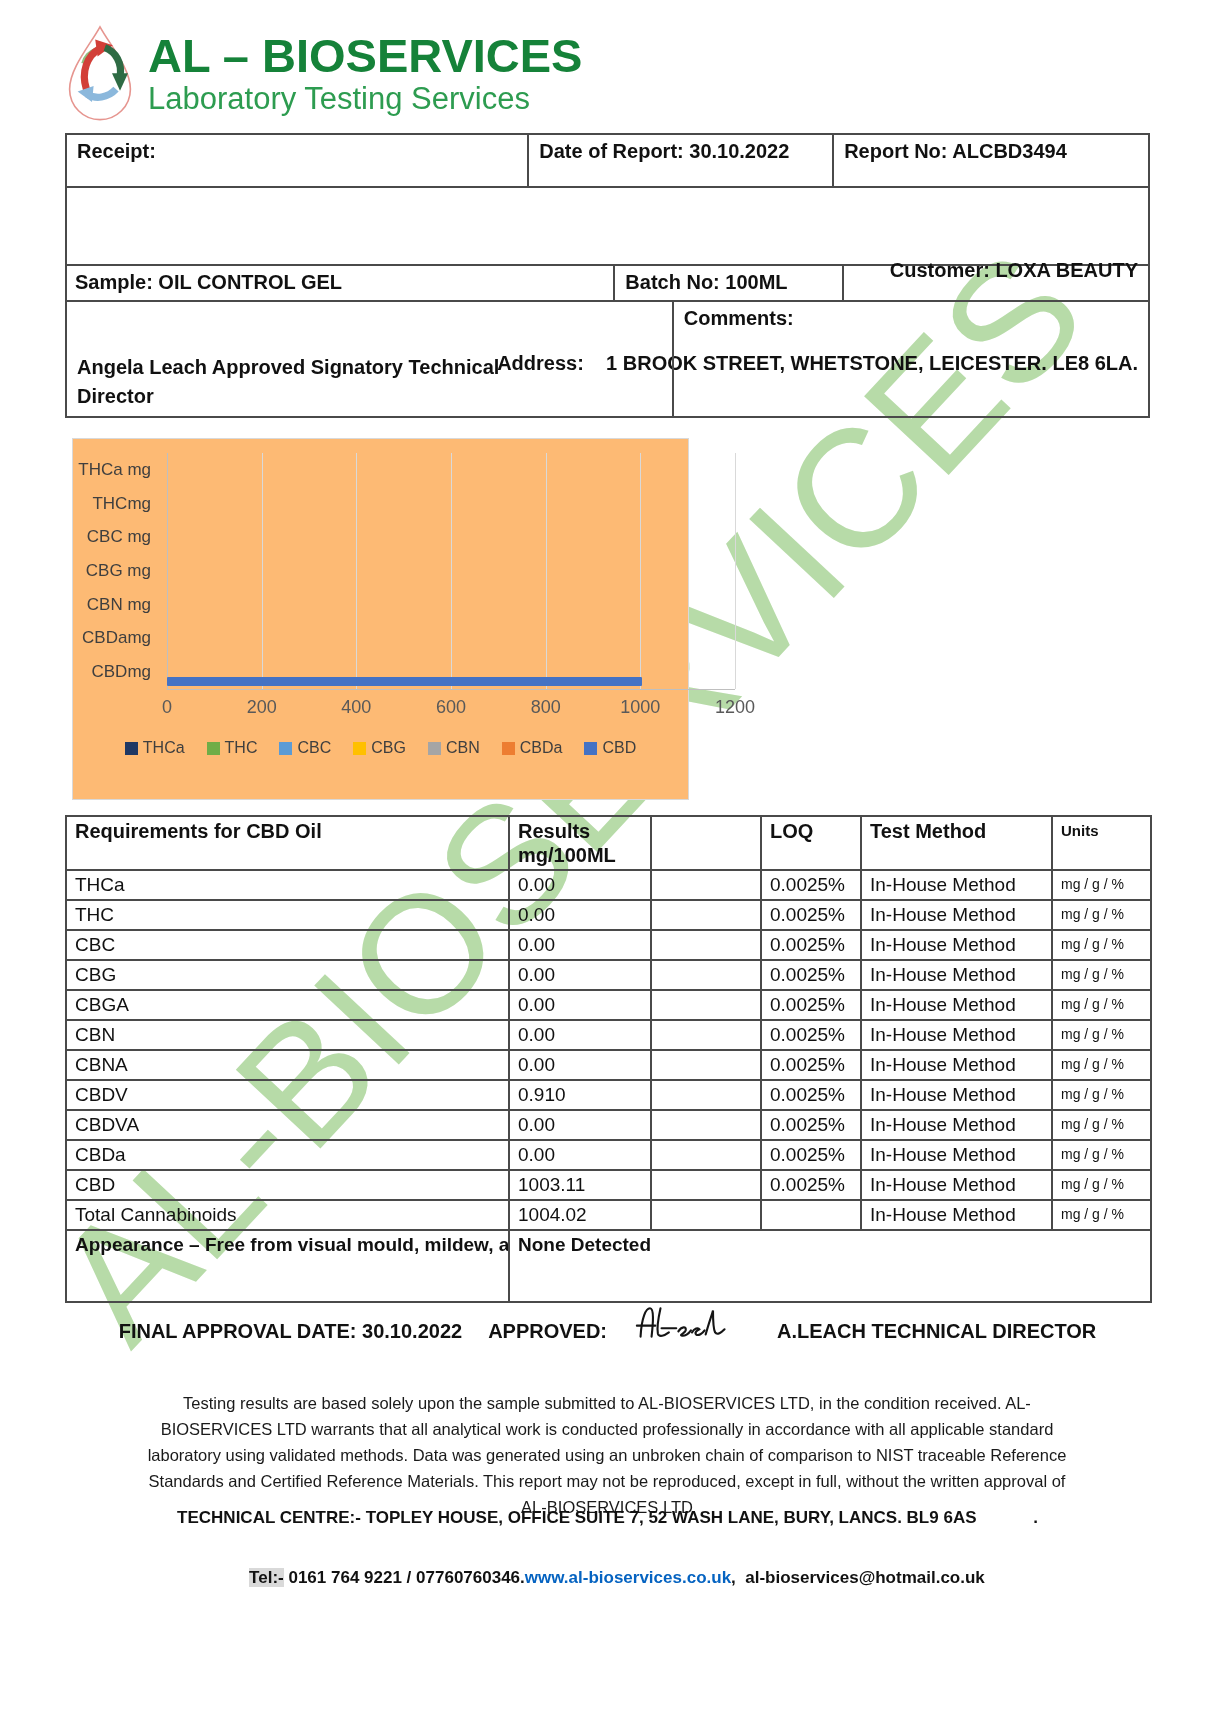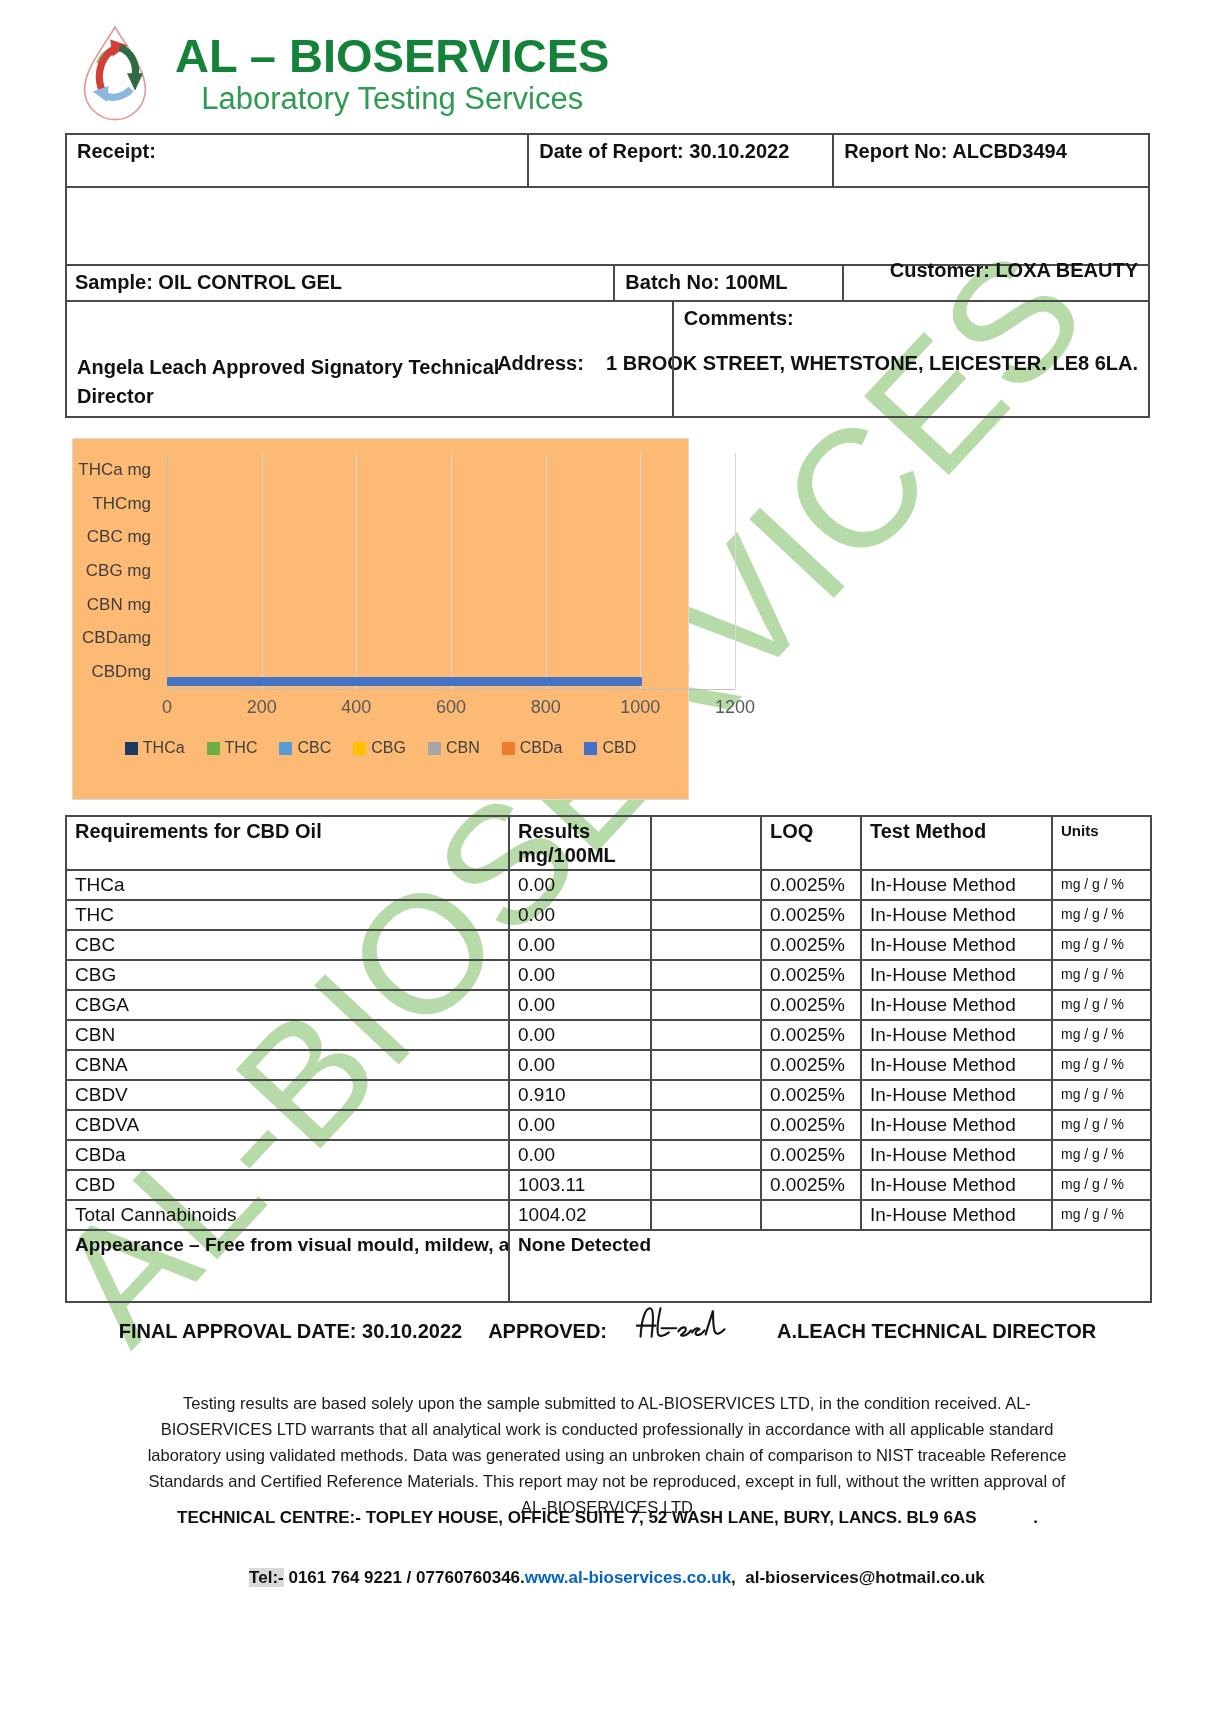--- a/index.html
+++ b/index.html
@@ -4,21 +4,21 @@
 <style>
   html,body{margin:0;padding:0;background:#fff;}
   .page{position:relative;width:1214px;height:1717px;background:#fff;overflow:hidden;
         font-family:"Liberation Sans",sans-serif;color:#111;}
   
   .watermark{position:absolute;left:-170px;top:700px;width:1480px;text-align:center;
              transform:rotate(-47deg);font-size:168px;font-weight:400;letter-spacing:1px;
              color:#b7dba8;z-index:0;white-space:nowrap;}
   .layer{position:absolute;z-index:1;}
   
-  .logo-row{left:75px;top:20px;display:flex;align-items:center;gap:20px;text-align:center;}
+  .logo-row{left:60px;top:20px;display:flex;align-items:center;gap:8px;}
   .brand-title{font-size:47px;font-weight:bold;color:#158239;line-height:50px;}
   .brand-sub{font-size:31px;color:#2d9c50;line-height:36px;}
   
   .info-table{left:65px;top:133px;width:1085px;border:2px solid #4a4a4a;box-sizing:border-box;
               font-size:20px;font-weight:bold;}
   .info-row{display:flex;border-top:2px solid #4a4a4a;box-sizing:border-box;}
   .info-row:first-child{border-top:none;}
   .info-cell{border-left:2px solid #4a4a4a;padding:5px 10px;box-sizing:border-box;white-space:pre-wrap;}
   .info-cell:first-child{border-left:none;}
   .two-line{line-height:31px;}

